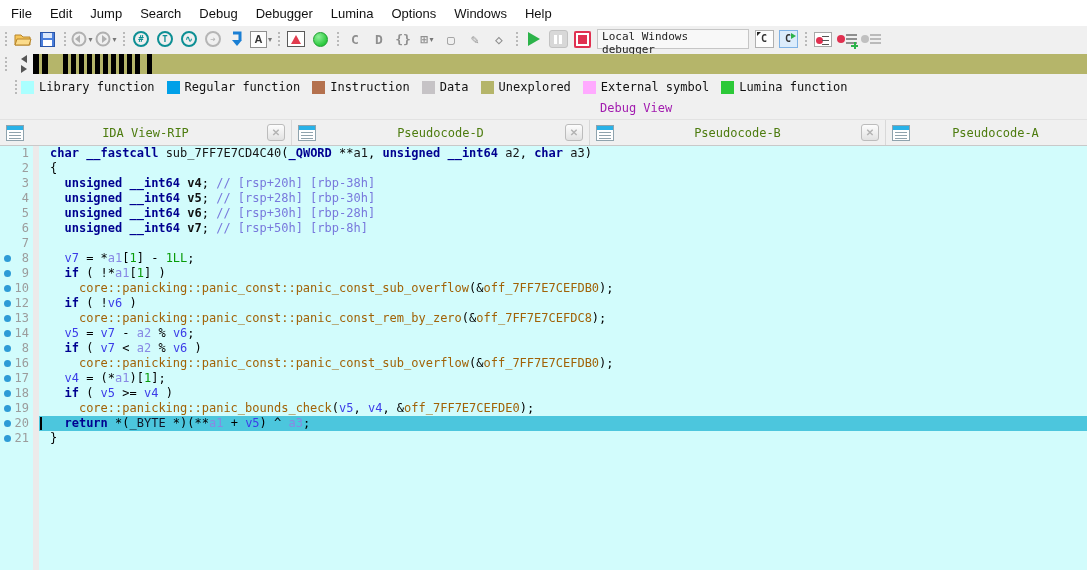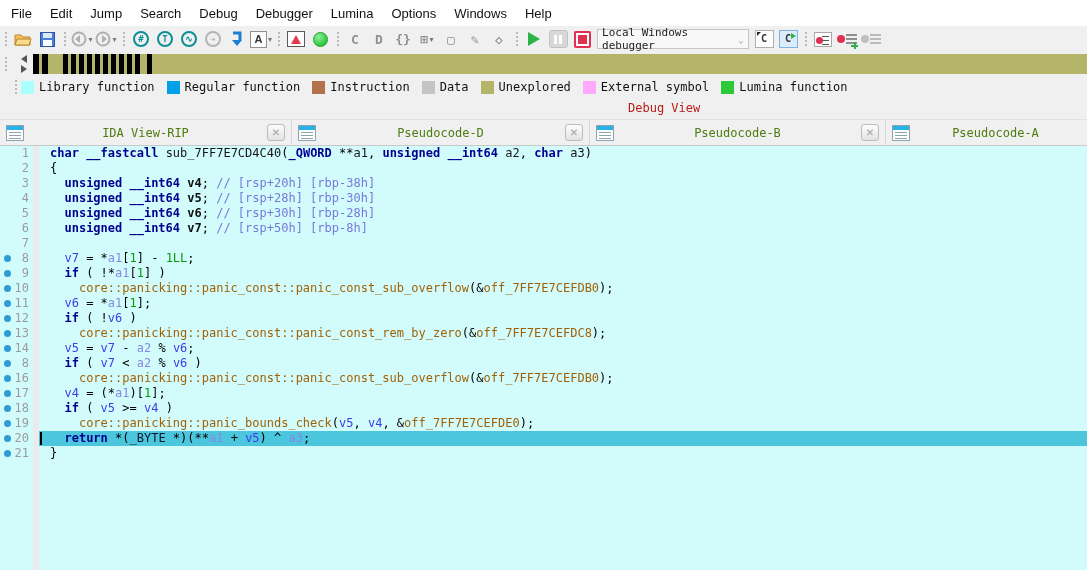--- a/index.html
+++ b/index.html
@@ -1,18 +1,18 @@
 <!DOCTYPE html>
 <html><head>
 <meta charset="utf-8">
 <style>
   * { box-sizing: border-box; margin: 0; padding: 0; }
   html,body { width:1087px; height:570px; overflow:hidden; background:#f0f0f0;
               font-family:"Liberation Sans", sans-serif; }
-  .mono { font-family:"DejaVu Sans Mono", monospace; }
+  .mono { font-family:"DejaVu Sans Mono", monospace;flex-direction:column; }
 
   
   #menubar { height:26px; background:#ffffff; display:flex; align-items:center; padding-left:2px; }
   .mitem { font-size:13px; color:#111; padding:4px 9px; cursor:default; }
 
   
   #toolbar { height:26px; background:#f0f0f0; display:flex; align-items:center; }
   .handle { width:6px; height:18px; margin:0 2px 0 3px;
             background-image:radial-gradient(#b9b9b9 1px, transparent 1.2px);
             background-size:4px 4px; background-position:1px 1px; }
@@ -72,21 +72,21 @@
   .stripe { position:absolute; top:0; bottom:0; background:#000; }
 
   
   #legend { height:22px; display:flex; align-items:center; background:#f0f0f0; padding-left:10px; }
   .lgitem { display:flex; align-items:center; margin-right:12px; }
   .swatch { width:13px; height:13px; margin-right:5px; }
   .lglabel { font:12px "DejaVu Sans Mono",monospace; color:#111; }
 
   
   #viewtabs { height:22px; background:#f0f0f0; position:relative; border-bottom:1px solid #e2e2e2; }
-  #viewtab-label { position:absolute; left:600px; top:3px; font:12px "DejaVu Sans Mono",monospace; color:#b91c1c;margin-left:28px; }
+  #viewtab-label { position:absolute; left:600px; top:3px; font:12px "DejaVu Sans Mono",monospace; color:#a21caf; }
 
   
   #panelrow { height:26px; display:flex; background:#f0f0f0; border-bottom:1px solid #c9c9c9; }
   .psec { display:flex; align-items:center; background:#f0f0f0; padding:0 6px; position:relative; }
   .psec.divline { border-left:1px solid #d8d8d8; }
   .psec .ptitle { flex:1; text-align:center; font:12px "DejaVu Sans Mono",monospace; color:#4d7c0f; }
   .winicon { width:18px; height:16px; background:#fff; border:1px solid #8fa3ad; position:relative; flex:none; }
   .winicon:before { content:""; position:absolute; top:0; left:0; right:0; height:4px; background:#29b2e8; }
   .winicon:after { content:""; position:absolute; left:2px; right:2px; top:6px; height:8px;
       background:repeating-linear-gradient(#8fa3ad 0 1px, transparent 1px 3px); }
@@ -397,25 +397,20 @@
         <span class="lnum">9</span>
         <div class="ctext"><span class="tk-pl">  </span><span class="tk-kw">if</span><span class="tk-pl"> ( !*</span><span class="tk-arg">a1</span><span class="tk-pl">[</span><span class="tk-num">1</span><span class="tk-pl">] )</span></div>
       </div>
       <div class="crow">
         <span class="bullet"></span>
         <span class="lnum">10</span>
         <div class="ctext"><span class="tk-pl">    </span><span class="tk-call">core::panicking::panic_const::panic_const_sub_overflow</span><span class="tk-pl">(&amp;</span><span class="tk-call">off_7FF7E7CEFDB0</span><span class="tk-pl">);</span></div>
       </div>
       <div class="crow">
         <span class="bullet"></span>
-        <span class="lnum">11</span>
-        <div class="ctext"><span class="tk-pl">  </span><span class="tk-var">v6</span><span class="tk-pl"> = *</span><span class="tk-arg">a1</span><span class="tk-pl">[</span><span class="tk-num">1</span><span class="tk-pl">];</span></div>
-      </div>
-      <div class="crow">
-        <span class="bullet"></span>
         <span class="lnum">12</span>
         <div class="ctext"><span class="tk-pl">  </span><span class="tk-kw">if</span><span class="tk-pl"> ( !</span><span class="tk-var">v6</span><span class="tk-pl"> )</span></div>
       </div>
       <div class="crow">
         <span class="bullet"></span>
         <span class="lnum">13</span>
         <div class="ctext"><span class="tk-pl">    </span><span class="tk-call">core::panicking::panic_const::panic_const_rem_by_zero</span><span class="tk-pl">(&amp;</span><span class="tk-call">off_7FF7E7CEFDC8</span><span class="tk-pl">);</span></div>
       </div>
       <div class="crow">
         <span class="bullet"></span>

